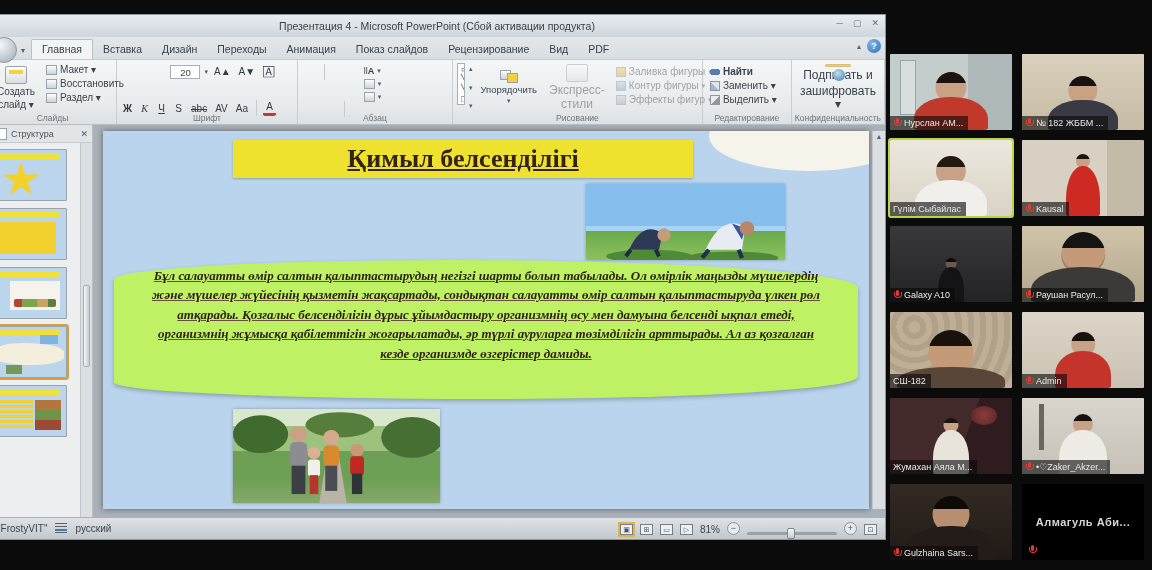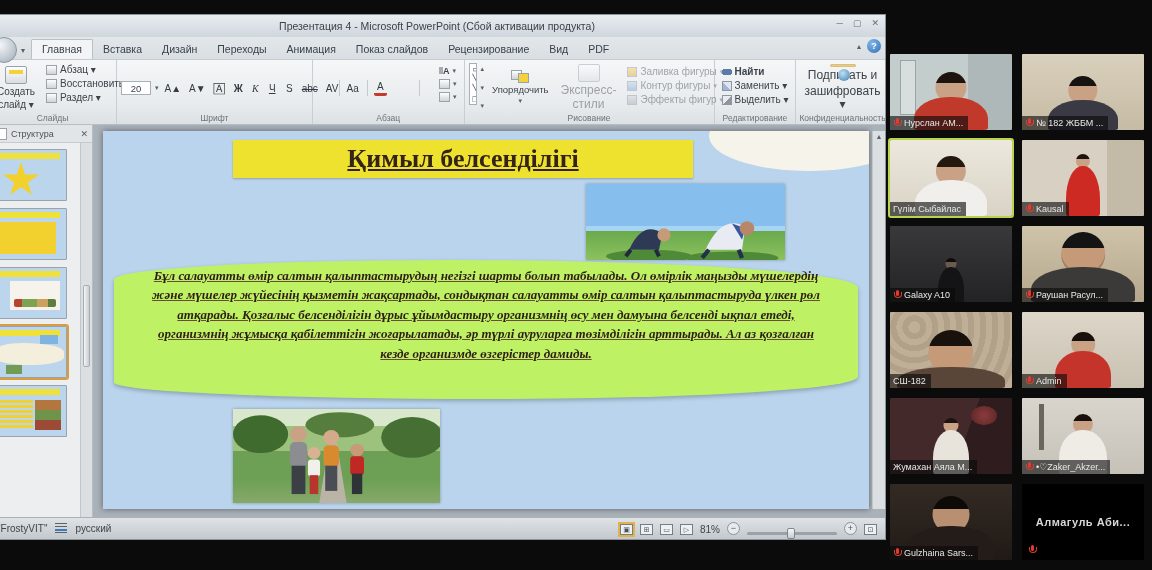--- a/index.html
+++ b/index.html
@@ -44,21 +44,21 @@
     border:1px solid #9aa2aa; border-radius:2px; position:relative; }
   .bigicon.slide-ico::after { content:""; position:absolute; left:3px; top:3px; right:3px; height:4px;
     background:#f4d23c; }
   .stack { display:flex; flex-direction:column; justify-content:flex-start; gap:1px; }
   .smallbtn { display:flex; align-items:center; gap:3px; padding:1px 3px; border-radius:2px;
     white-space:nowrap; }
   .mini-ico { width:11px; height:10px; background:linear-gradient(#fdfdfd,#cfd4d8);
     border:1px solid #9aa2aa; display:inline-block; }
   .caret { font-size:7px; color:#5a6066; }
 
-  .font-rows { display:flex; gap:5px; padding-top:1px; }
+  .font-rows { display:flex; flex-direction:column; gap:21px; padding-top:1px; }
   .font-row { display:flex; align-items:center; gap:4px; }
   .size-box { width:30px; height:14px; border:1px solid #a8afb6; background:#fff;
     font-size:9.5px; text-align:center; line-height:13px; }
   .fbtn { min-width:13px; padding:0 2px; height:15px; font-size:10px; text-align:center;
     line-height:15px; border-radius:2px; color:#343b44; }
   .fbtn.b { font-weight:bold; } .fbtn.i { font-style:italic; font-family:"Liberation Serif",serif; }
   .fbtn.u { text-decoration:underline; } .fbtn.s { text-decoration:line-through; }
   .fbtn.red { border-bottom:3px solid #c43b2e; line-height:12px; height:15px; }
   .vsep { width:1px; height:16px; background:#c5cacf; margin:0 2px; }
 
@@ -250,21 +250,21 @@
 
     <div class="rgroup" style="width:128px">
       <div class="bigbtn">
         <div class="bigicon slide-ico"></div>
         <span>Создать</span>
         <span>слайд ▾</span>
       </div>
       <div class="stack">
         <div class="smallbtn">
             <span class="mini-ico"></span>
-            <span>Абзац ▾</span>
+            <span>Макет ▾</span>
           </div>
         <div class="smallbtn">
             <span class="mini-ico"></span>
             <span>Восстановить</span>
           </div>
         <div class="smallbtn">
             <span class="mini-ico"></span>
             <span>Раздел ▾</span>
           </div>
       </div>

